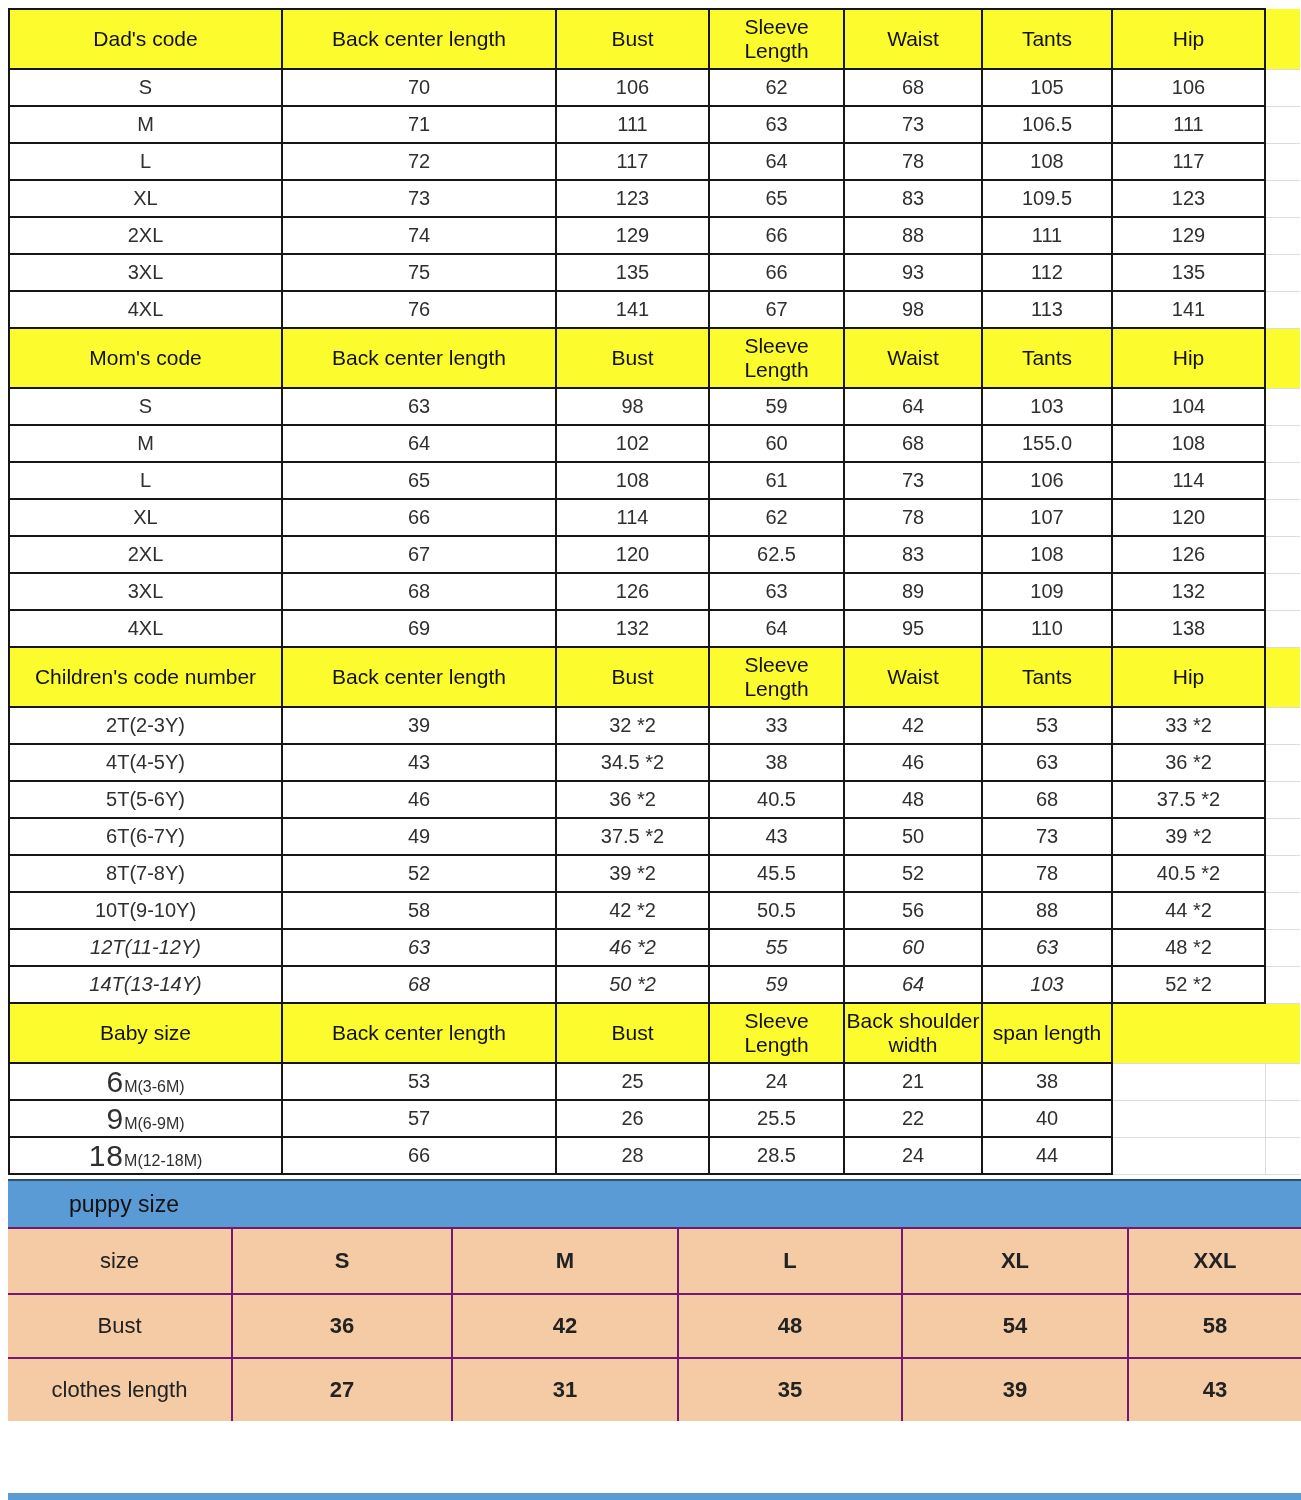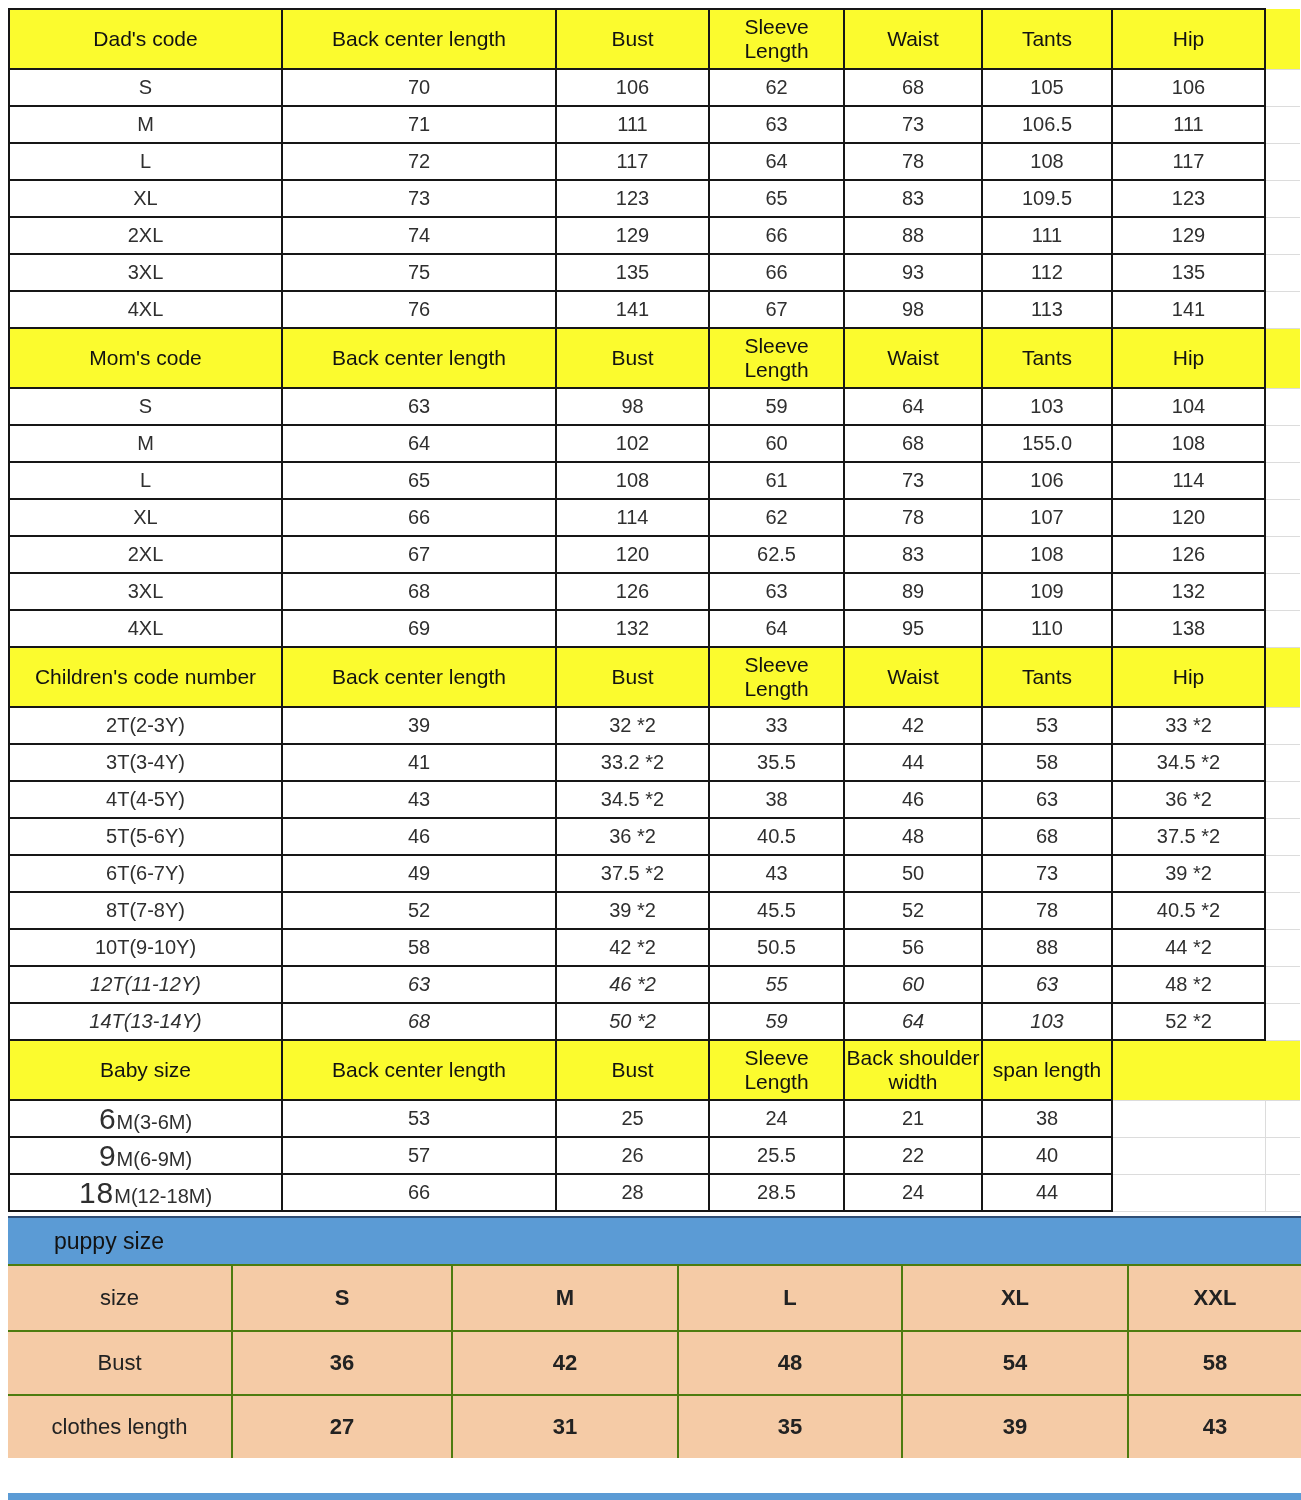--- a/index.html
+++ b/index.html
@@ -47,40 +47,40 @@
     border:0 !important;
     border-bottom:1px solid #dcdcdc !important;
     background:#ffffff;
   }
   .ink-dark{color:#2f2f2f;}
   .ink-blue{color:#4f9fd8;}
   .ink-navy{color:#2b3f63;}
   .ink-red{color:#e7251f;font-style:italic;}
   td.baby-label{text-align:left;padding-left:2px;white-space:nowrap;}
   .baby-big{font-size:30px;letter-spacing:1px;}
-  .baby-rest{font-size:20px;}
+  .baby-rest{font-size:16px;}
   .puppy-bar{
     margin:4px 0 0 8px;
     width:1293px;height:48px;
     background:#5b9bd5;
     box-sizing:border-box;
     display:flex;align-items:center;
-    padding-left:46px;
+    padding-left:61px;
     font-size:23px;color:#121212;
     border-top:2px solid #2f4e75;
   }
   table.puppy{
     border-collapse:collapse;
     table-layout:fixed;
     margin:0 0 0 8px;
     width:1293px;
     background:#f5cba6;
   }
   table.puppy td{
-    border:2px solid #4d7c0f;
+    border:2px solid #701a75;
     background:#f5cba6;
     text-align:center;vertical-align:middle;
     font-size:22px;color:#222222;
     height:60px;
   }
   table.puppy tr:first-child td{height:62px;}
   table.puppy td:first-child{border-left:0;}
   table.puppy td:last-child{border-right:0;}
   table.puppy tr:last-child td{border-bottom:0;}
   .p-val{font-weight:bold;}
@@ -286,30 +286,20 @@
           <td class="ink-blue">2T(2-3Y)</td>
           <td class="ink-blue">39</td>
           <td class="ink-blue">32 *2</td>
           <td class="ink-blue">33</td>
           <td class="ink-blue">42</td>
           <td class="ink-blue">53</td>
           <td class="ink-dark">33 *2</td>
           <td class="ghost"></td>
         </tr>
         <tr>
-          <td class="ink-blue">3T(3-4Y)</td>
-          <td class="ink-blue">41</td>
-          <td class="ink-blue">33.2 *2</td>
-          <td class="ink-blue">35.5</td>
-          <td class="ink-blue">44</td>
-          <td class="ink-blue">58</td>
-          <td class="ink-dark">34.5 *2</td>
-          <td class="ghost"></td>
-        </tr>
-        <tr>
           <td class="ink-blue">4T(4-5Y)</td>
           <td class="ink-blue">43</td>
           <td class="ink-blue">34.5 *2</td>
           <td class="ink-blue">38</td>
           <td class="ink-blue">46</td>
           <td class="ink-blue">63</td>
           <td class="ink-dark">36 *2</td>
           <td class="ghost"></td>
         </tr>
         <tr>

